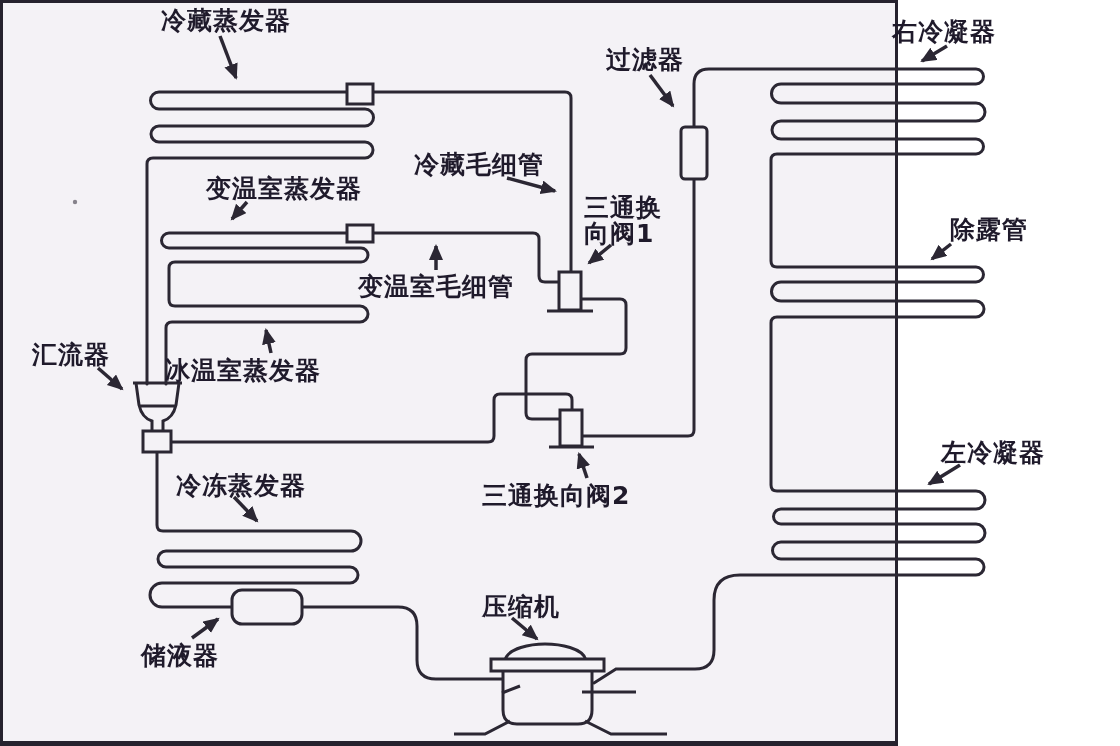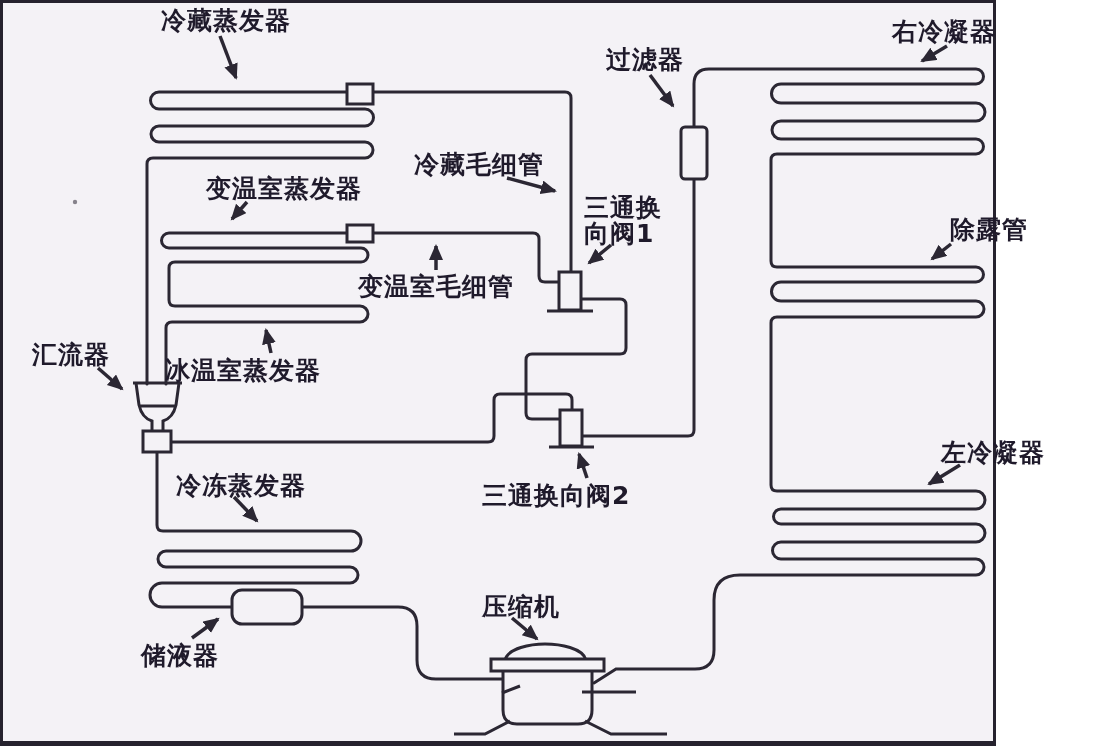--- a/index.html
+++ b/index.html
@@ -1,18 +1,18 @@
 <!DOCTYPE html>
 <html style="--bg: #f4f2f6; --line: #2b2733; --text: #1f1a2b; --border: #26222e;"><head>
 <meta charset="utf-8">
 <style>
   html,body { margin:0; padding:0; }
   .frame {
     position:relative;
-    width:996px; height:746px;
+    width:898px; height:746px;
     box-sizing:border-box;
     background: var(--bg, #f4f2f6);
     border:3px solid var(--border, #26222e);
     border-bottom-width:5px;
     font-family:"DejaVu Sans", sans-serif;
   }
   svg { display:block; }
   .pipe   { stroke: var(--line, #2b2733); stroke-width:3; fill:none; stroke-linecap:round; }
   .comp   { stroke: var(--line, #2b2733); stroke-width:3; fill: var(--bg, #f4f2f6); }
   .compline { stroke: var(--line, #2b2733); stroke-width:3; fill:none; }

